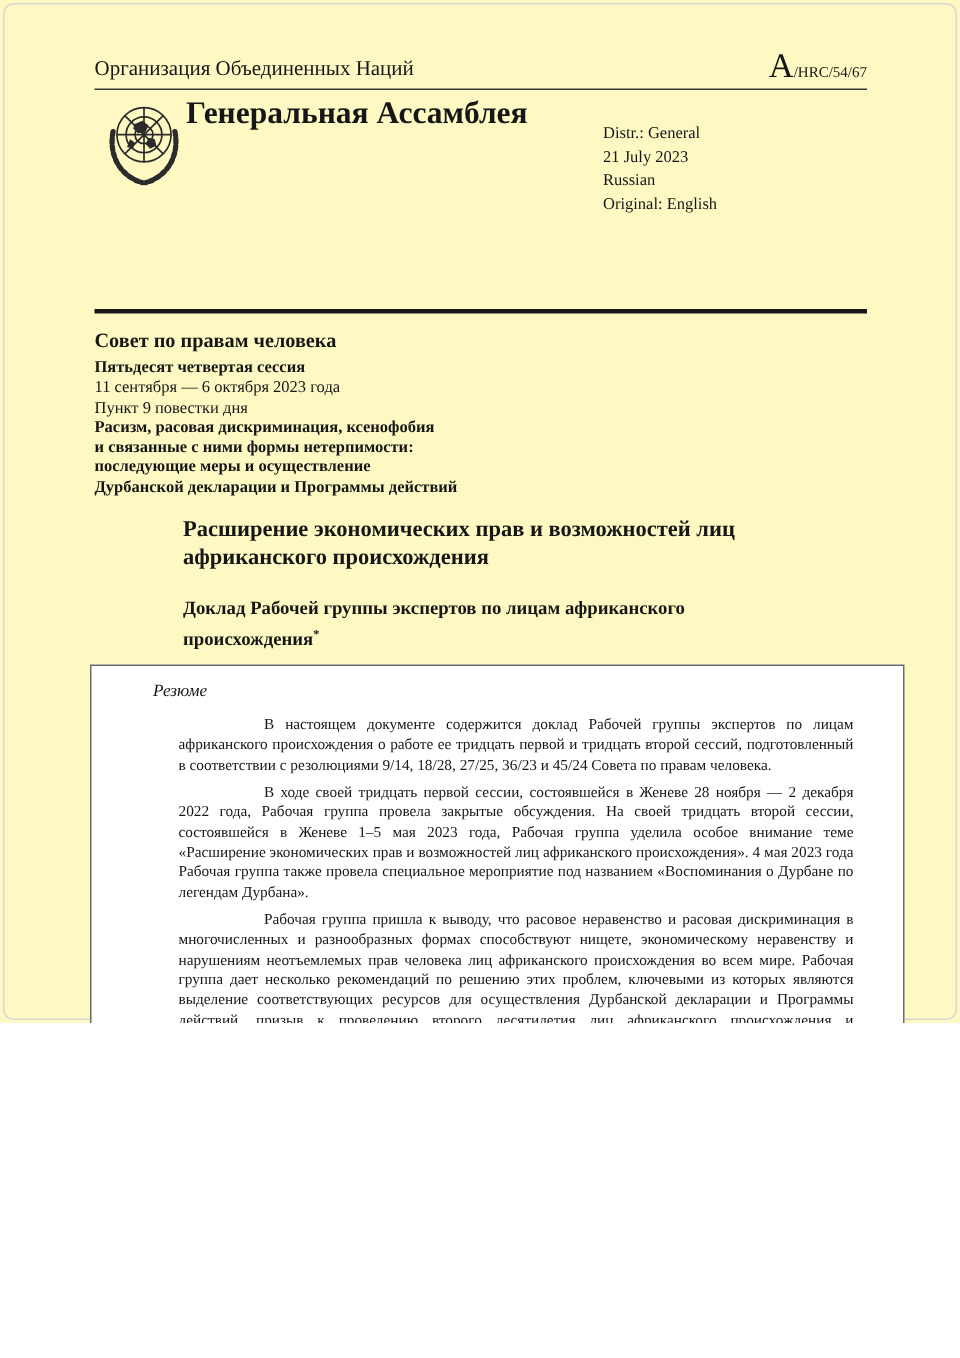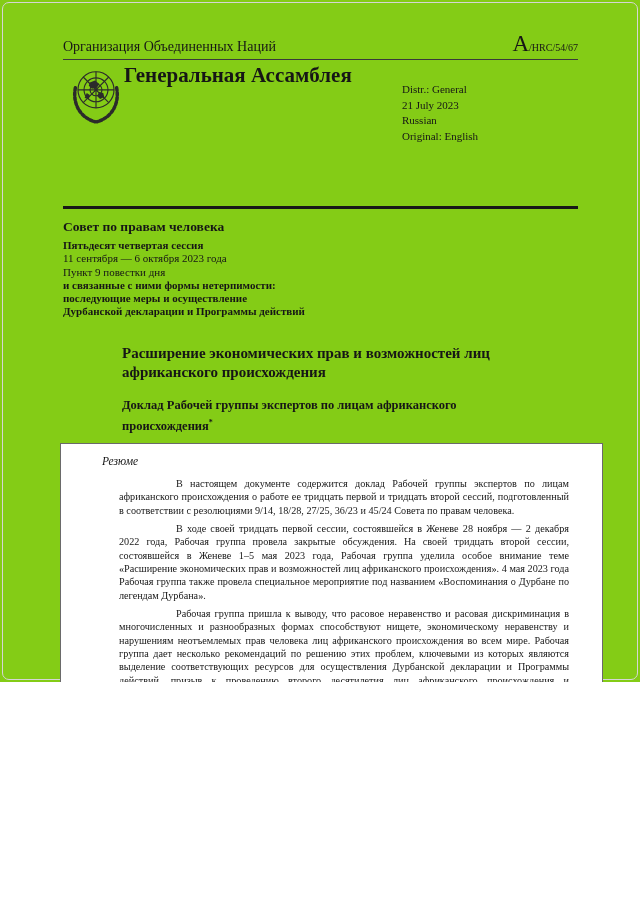--- a/index.html
+++ b/index.html
@@ -1,16 +1,16 @@
 <!DOCTYPE html>
 <html><head>
 <meta charset="utf-8">
 <style>
   html,body{margin:0;padding:0;background:#fff;}
-  .page{position:relative;width:640px;height:682px;background:#84cc16;
+  .page{position:relative;width:640px;height:682px;background:#fef9c3;
         font-family:"Liberation Serif", serif;color:#161616;overflow:hidden;}
   .page-frame{position:absolute;inset:2px;border:1px solid #d5d5d5;border-radius:7px;pointer-events:none;}
 
   
   .org-name{position:absolute;left:63px;top:39px;font-size:14px;}
   .doc-symbol{position:absolute;right:62px;top:31px;white-space:nowrap;}
   .doc-symbol .big-a{font-size:23px;}
   .doc-symbol .sym-rest{font-size:10px;}
   .header-rule{position:absolute;left:63px;width:515px;top:59px;border-top:1.4px solid #3a3a3a;}
   .emblem{position:absolute;left:63px;top:62px;width:66px;height:68px;}
@@ -90,20 +90,21 @@
     <div>Original: English</div>
   </div>
 
   <div class="black-bar"></div>
 
   <div class="session-block">
     <div class="council">Совет по правам человека</div>
     <div class="bold">Пятьдесят четвертая сессия</div>
     <div>11 сентября — 6 октября 2023 года</div>
     <div>Пункт 9 повестки дня</div>
+    <div class="bold">Расизм, расовая дискриминация, ксенофобия</div>
     <div class="bold">и связанные с ними формы нетерпимости:</div>
     <div class="bold">последующие меры и осуществление</div>
     <div class="bold">Дурбанской декларации и Программы действий</div>
   </div>
 
   <div class="main-title">Расширение экономических прав и возможностей лиц африканского происхождения</div>
   <div class="subtitle"><span>Доклад Рабочей группы экспертов по лицам африканского происхождения</span><sup>*</sup></div>
 
   <div class="summary-box">
     <div class="summary-heading">Резюме</div>

